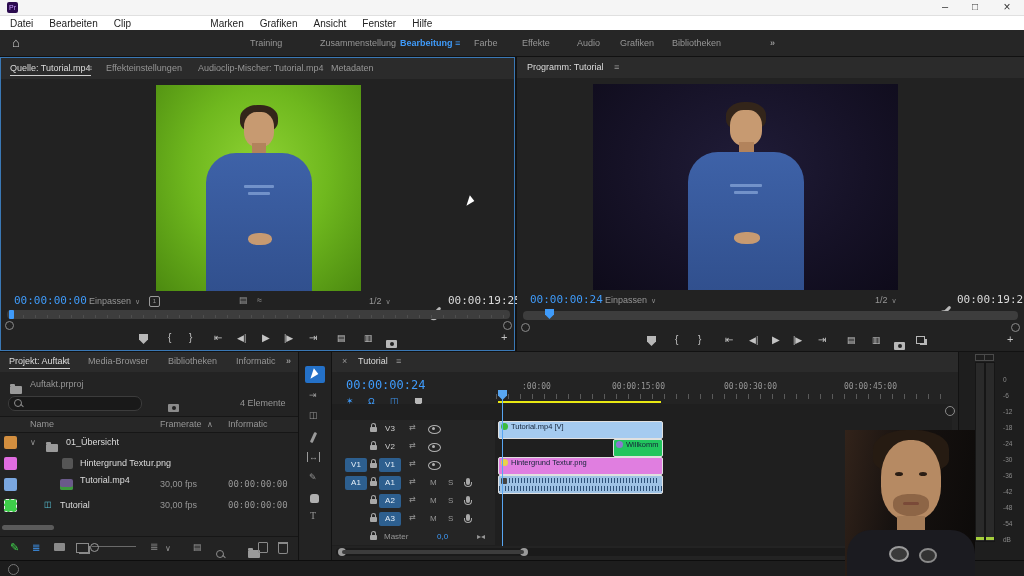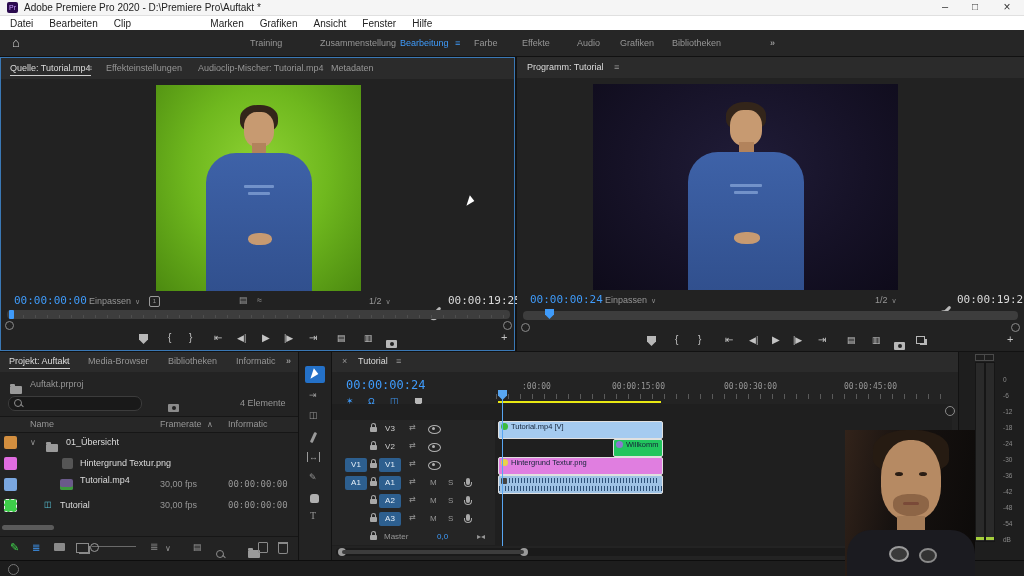--- a/index.html
+++ b/index.html
@@ -49,21 +49,20 @@
   .person .hands{position:absolute;background:#c79a71;border-radius:45%;}
   .person .logo{position:absolute;background:rgba(160,190,235,.55);border-radius:1px;}
 </style>
 </head>
 <body>
 
 <div class="app">
 
   <div class="abs" style="left:0;top:0;width:1024px;height:15px;background:#f5f5f5;border-bottom:1px solid #e0e0e0;">
     <span class="abs" style="left:7px;top:2px;width:11px;height:11px;background:#2a0a4e;color:#c9a0ff;font-size:7px;text-align:center;line-height:11px;border-radius:2px;">Pr</span>
-    <span class="abs" style="left:24px;top:2px;font-size:10px;color:#222;">Adobe Premiere Pro 2020 - D:\Premiere Pro\Auftakt *</span>
     <span class="abs" style="left:938px;top:0;width:14px;font-size:11px;color:#333;text-align:center;">–</span>
     <span class="abs" style="left:968px;top:1px;width:14px;font-size:10px;color:#333;text-align:center;">□</span>
     <span class="abs" style="left:1000px;top:0;width:14px;font-size:12px;color:#333;text-align:center;">×</span>
   </div>
 
   <div class="abs" style="left:0;top:16px;width:1024px;height:14px;background:#ffffff;display:flex;gap:16px;padding-left:10px;align-items:center;">
     <span style="font-size:10px;color:#222;">Datei</span>
     <span style="font-size:10px;color:#222;">Bearbeiten</span>
     <span style="font-size:10px;color:#222;">Clip</span>
     <span style="font-size:12px;color:#222;margin-top:34px;">Sequenz</span>
@@ -71,21 +70,21 @@
     <span style="font-size:10px;color:#222;">Grafiken</span>
     <span style="font-size:10px;color:#222;">Ansicht</span>
     <span style="font-size:10px;color:#222;">Fenster</span>
     <span style="font-size:10px;color:#222;">Hilfe</span>
   </div>
 
   <div class="abs" style="left:0;top:30px;width:1024px;height:26px;background:#262626;border-bottom:1px solid #111;">
     <span style="position:absolute;left:12px;top:5px;font-size:13px;color:#cfcfcf;">⌂</span>
     <span class="abs t9 dim" style="left:250px;top:8px;">Training</span>
     <span class="abs t9 dim" style="left:320px;top:8px;">Zusammenstellung</span>
-    <span class="abs t9 blue" style="left:400px;top:8px;font-weight:normal;">Bearbeitung</span>
+    <span class="abs t9 blue" style="left:400px;top:8px;font-weight:bold;">Bearbeitung</span>
     <span class="abs t9 blue" style="left:455px;top:8px;">≡</span>
     <span class="abs t9 dim" style="left:474px;top:8px;">Farbe</span>
     <span class="abs t9 dim" style="left:522px;top:8px;">Effekte</span>
     <span class="abs t9 dim" style="left:577px;top:8px;">Audio</span>
     <span class="abs t9 dim" style="left:620px;top:8px;">Grafiken</span>
     <span class="abs t9 dim" style="left:672px;top:8px;">Bibliotheken</span>
     <span class="abs t9 dim" style="left:770px;top:8px;font-weight:bold;">»</span>
   </div>
 
   <div class="panel" style="left:0;top:57px;width:515px;height:294px;border:1px solid #3a78b5;box-sizing:border-box;background:#222;">

